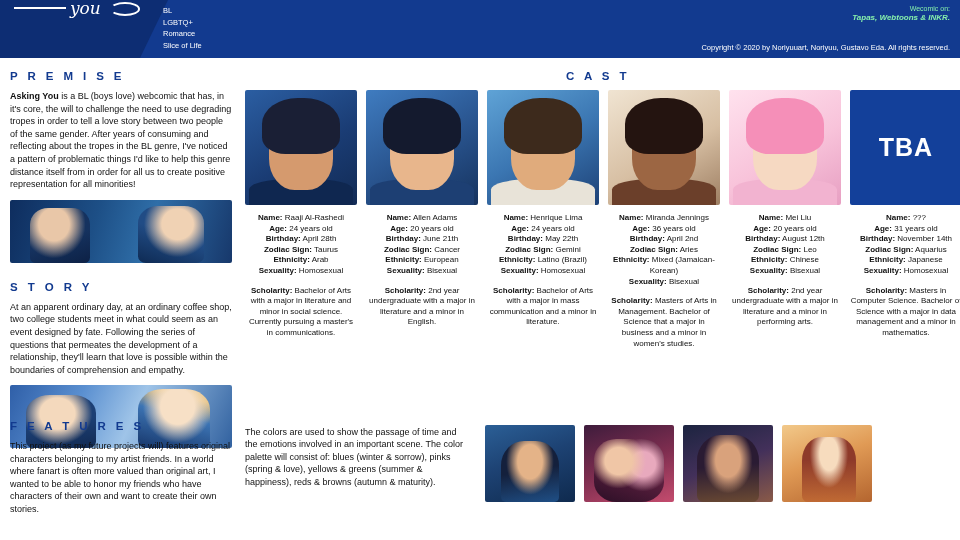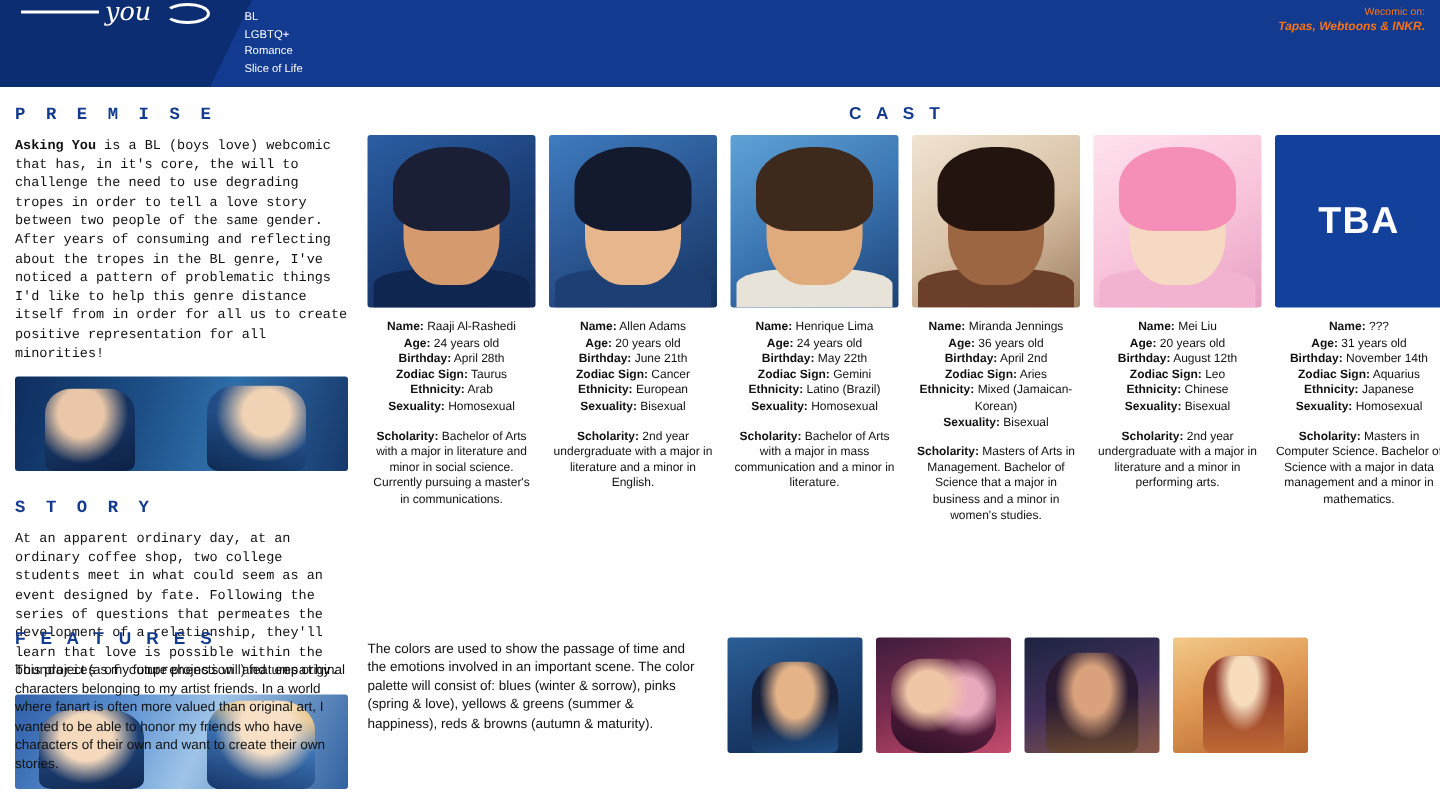--- a/index.html
+++ b/index.html
@@ -61,42 +61,41 @@
     border-radius: 50%;
     border-left-color: transparent;
   }
   .genres {
     position: absolute; left: 163px; top: 5px;
     font-size: 7.5px; line-height: 11.6px;
     color: #ffffff;
   }
   .header-right {
     position: absolute; right: 10px; top: 5px;
-    text-align: right; color: #f97316;
+    text-align: right; color: #86efac;
   }
   .wecomic-label { font-size: 7px; }
   .wecomic-val { font-size: 8px; font-weight: bold; font-style: italic; margin-top: 1px; }
   .copyright {
     position: absolute; right: 10px; bottom: 6px;
     font-size: 7.5px; color: #ffffff;
   }
 
   .sec-title {
     font-size: 11.5px;
     font-weight: bold;
     letter-spacing: 3.4px;
     color: #123a8f;
     margin-bottom: 8px;
   }
 
   .left-col {
     position: absolute;
     left: 10px; top: 70px;
     width: 222px;
-    font-family: Liberation Mono, monospace;
   }
   .para {
     font-size: 9px;
     line-height: 12.6px;
     color: #111111;
     text-align: left;
   }
   .para b { font-weight: bold; }
 
   .art {
@@ -271,20 +270,21 @@
       <div>LGBTQ+</div>
       <div>Romance</div>
       <div>Slice of Life</div>
     </div>
 
     <div class="header-right">
       <div class="wecomic-label">Wecomic on:</div>
       <div class="wecomic-val">Tapas, Webtoons &amp; INKR.</div>
     </div>
 
+    <div class="copyright">Copyright © 2020 by Noriyuuart, Noriyuu, Gustavo Eda. All rights reserved.</div>
   </div>
 
   <div class="left-col">
 
     <div>
       <div class="sec-title">P R E M I S E</div>
       <div class="para"><b>Asking You</b><span> is a BL (boys love) webcomic that has, in it's core, the will to challenge the need to use degrading tropes in order to tell a love story between two people of the same gender. After years of consuming and reflecting about the tropes in the BL genre, I've noticed a pattern of problematic things I'd like to help this genre distance itself from in order for all us to create positive representation for all minorities!</span></div>
       <div class="art art1"></div>
     </div>
 

